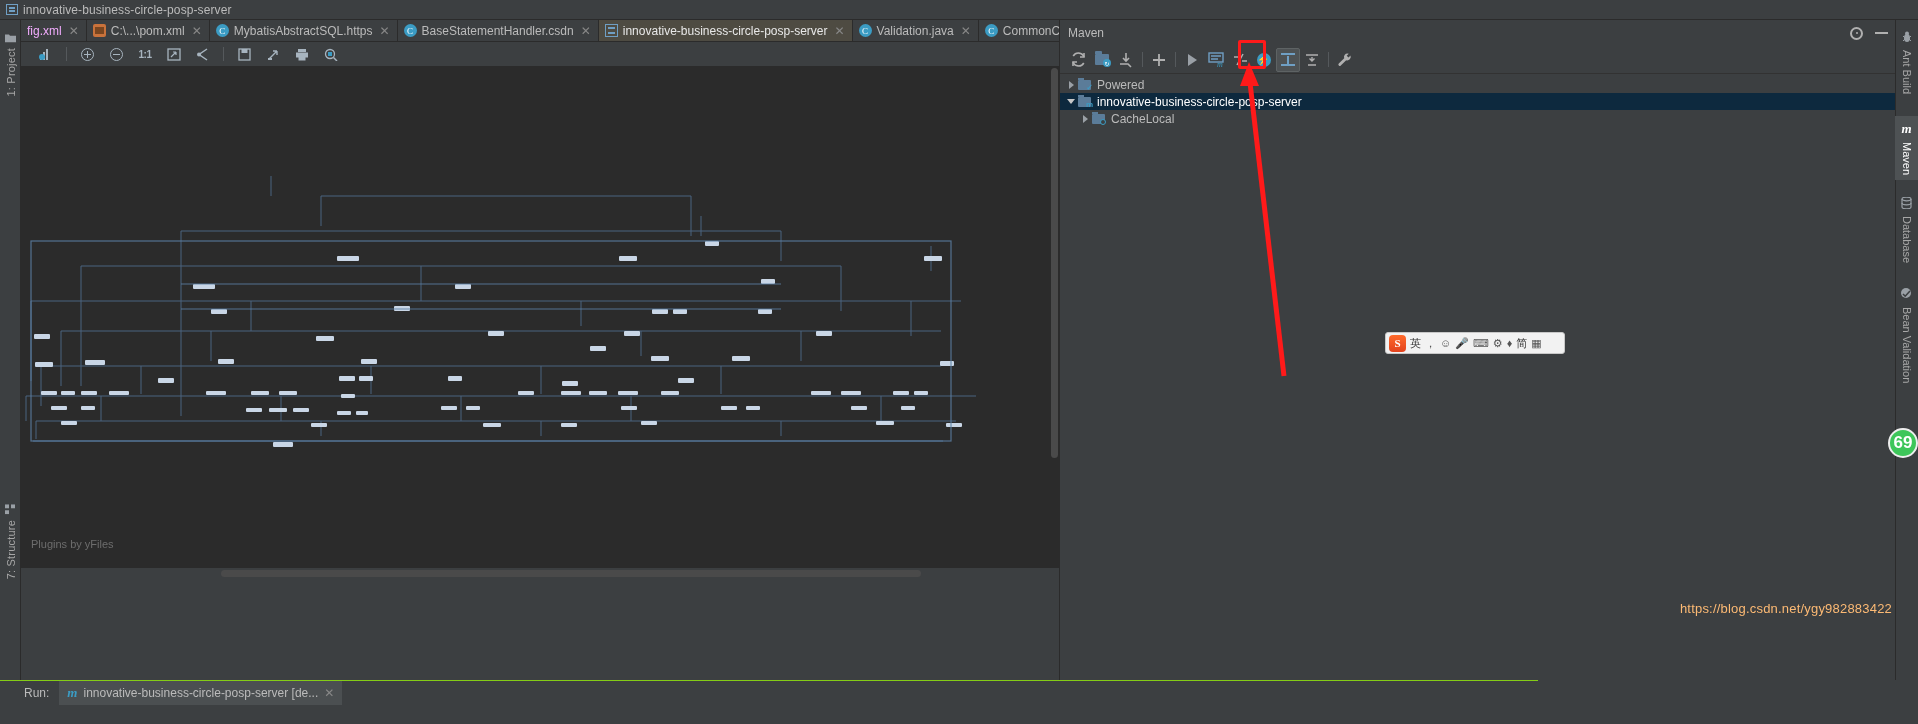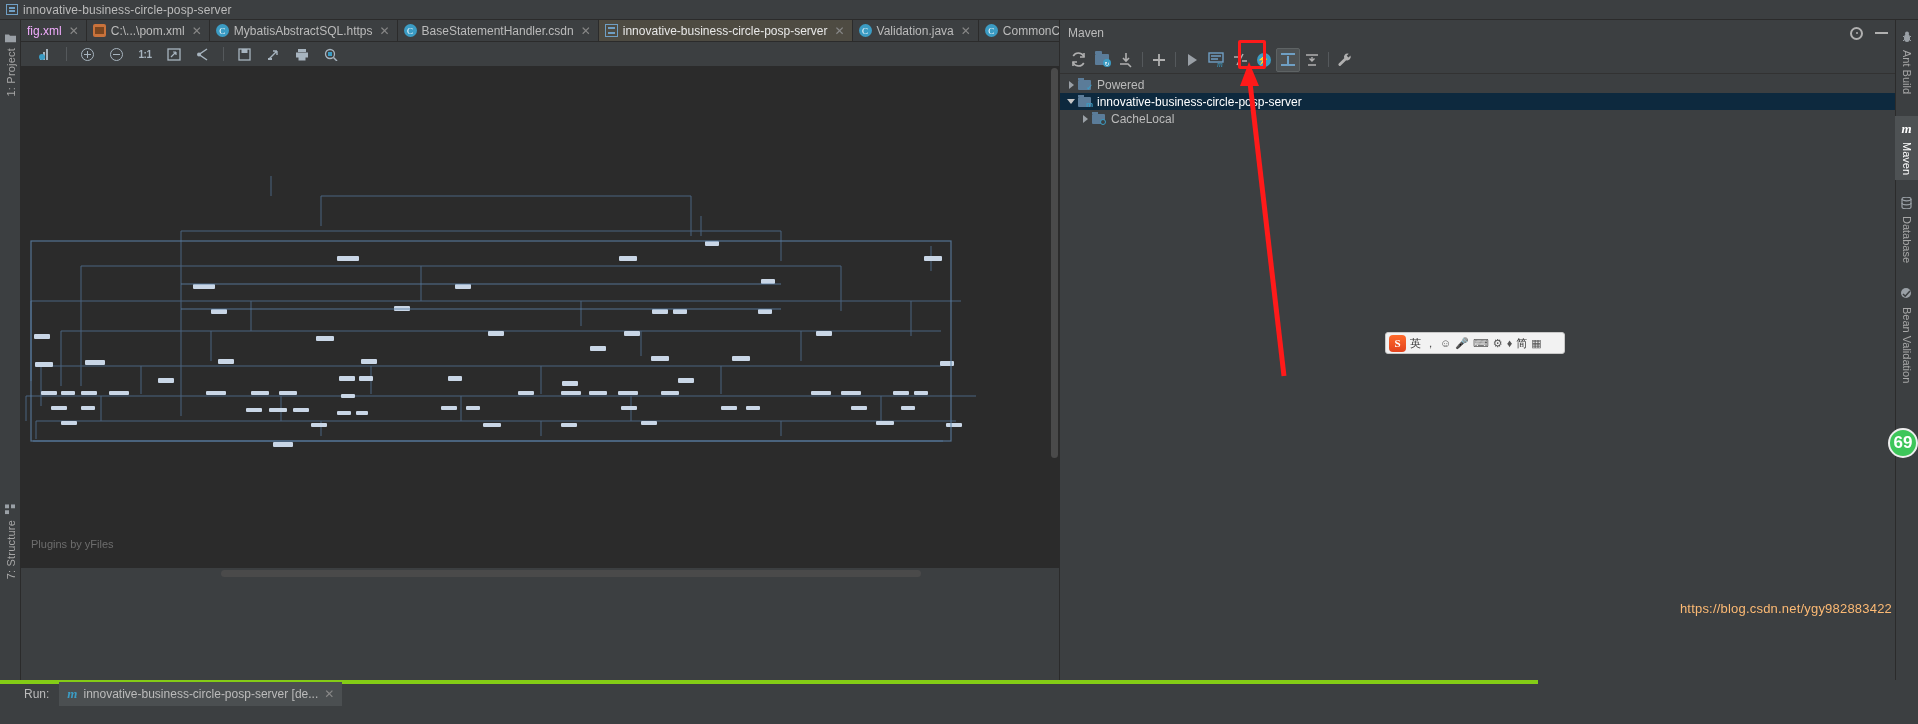--- a/index.html
+++ b/index.html
@@ -304,21 +304,21 @@
   .green-badge {
     position: absolute; right: 0px; top: 428px; width: 30px; height: 30px;
     border-radius: 50%; background: #3ec65a; border: 2px solid #eee;
     color: #fff; font-size: 17px; display: flex; align-items: center;
     justify-content: center; font-weight: bold;
   }
 
   
   .bottom-bar {
     position: absolute; left: 0; top: 680px; width: 1538px; height: 24px;
-    background: #3c3f41; border-top: 4px solid #84cc16;
+    background: #3c3f41; border-top: 1px solid #84cc16;
     display: flex; align-items: center;
   }
   .run-label {
     font-size: 12px; color: #bbbbbb; padding: 0 10px 0 24px;
   }
   .run-tab {
     display: flex; align-items: center; gap: 6px; height: 24px;
     padding: 0 8px; font-size: 12px; color: #bbbbbb; background: #4b4f51;
   }
   .run-tab .m {

